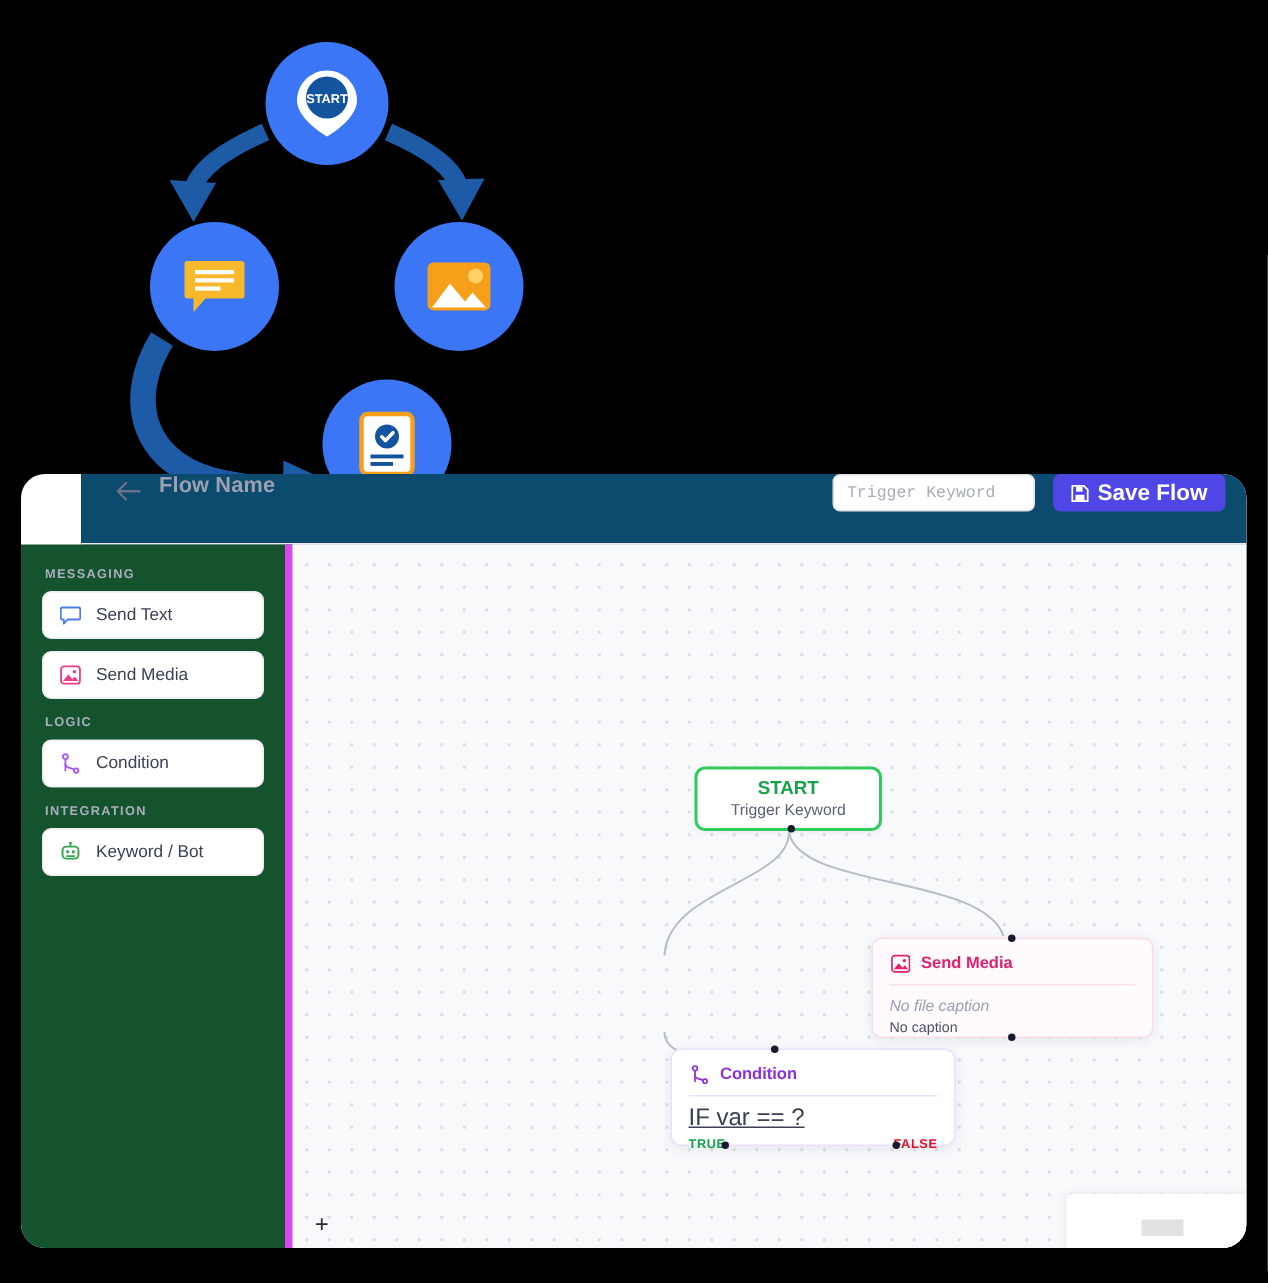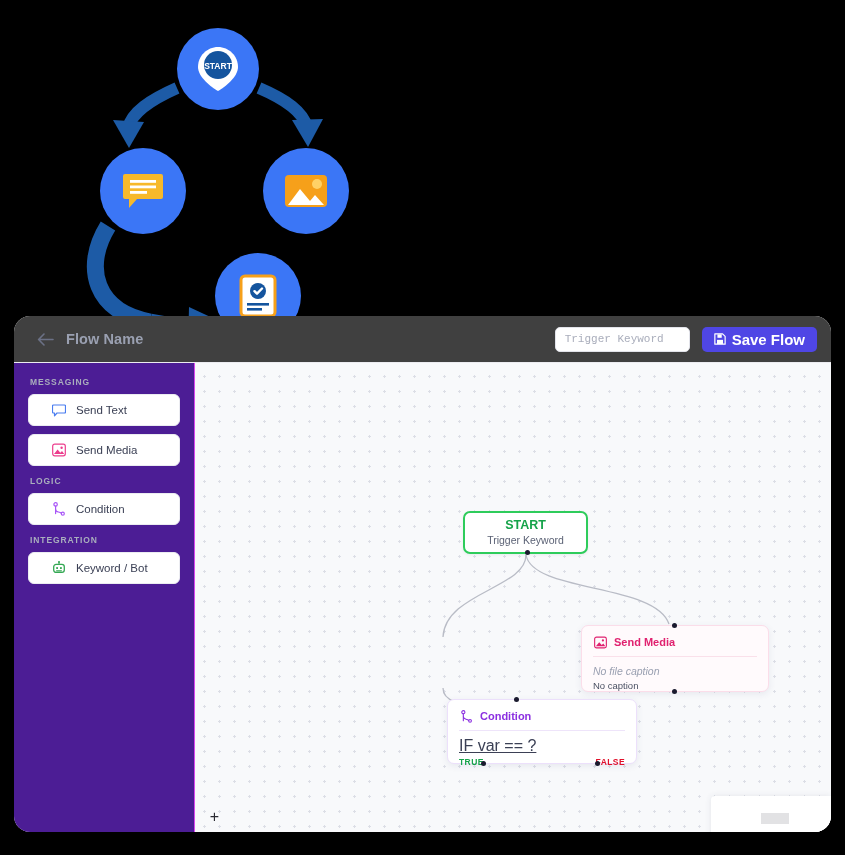--- a/index.html
+++ b/index.html
@@ -9,46 +9,46 @@
   
   #illus{position:absolute;left:0;top:0;width:845px;height:330px;}
   .circ{position:absolute;border-radius:50%;background:#3B76F6;
         display:flex;align-items:center;justify-content:center;}
 
   
   #app{position:absolute;left:14px;top:316px;width:817px;height:516px;
        background:#fff;border-radius:16px;overflow:hidden;}
 
   
-  #hdr{height:47px;background:#404040;border-bottom:1px solid #ececf1;
-       display:flex;align-items:center;padding:0 14px 0 20px;box-sizing:border-box;}
+  #hdr{height:47px;background:#0c4a6e;border-bottom:1px solid #ececf1;
+       display:flex;align-items:flex-start;padding:0 14px 0 20px;box-sizing:border-box;margin-left:40px;}
   #back{width:22px;height:22px;display:flex;align-items:center;justify-content:center;
         cursor:pointer;color:#6b7186;}
   #flowname{margin-left:10px;font-size:14.5px;font-weight:bold;color:#9aa0b1;
             letter-spacing:.1px;}
   #hdr-right{margin-left:auto;display:flex;align-items:center;gap:12px;}
   #trigger{width:135px;height:25px;border:1px solid #e2e3ea;border-radius:5px;
            background:#fff;font-size:11px;color:#333;padding:0 9px;box-sizing:border-box;
            font-family:"Liberation Mono","DejaVu Sans Mono",monospace;outline:none;}
   #trigger::placeholder{color:#a9adbb;}
   #save{height:25px;background:#4f46e5;color:#fff;border:none;border-radius:5px;
         font-size:15px;font-weight:bold;padding:0 12px;display:flex;align-items:center;
         gap:6px;cursor:pointer;font-family:inherit;}
 
   
   #body{display:flex;height:469px;}
 
   
-  #side{width:181px;background:#4c1d95;border-right:1px solid #d946ef;
+  #side{width:181px;background:#14532d;border-right:5px solid #d946ef;
         padding:14px 14px 0 14px;box-sizing:border-box;}
   .sec{font-size:8.5px;font-weight:bold;color:#a9aebd;letter-spacing:.9px;
        margin:10px 0 7px 2px;}
   .sec:first-child{margin-top:0;}
   .pal{height:32px;border:1px solid #ebecf1;border-radius:6px;background:#fff;
-       display:flex;align-items:center;padding:0 22px;margin-bottom:8px;cursor:pointer;
+       display:flex;align-items:center;padding:0 10px;margin-bottom:8px;cursor:pointer;
        box-sizing:border-box;}
   .pal .ic{width:16px;height:16px;margin-right:9px;flex:0 0 16px;
            display:flex;align-items:center;justify-content:center;}
   .pal .lb{font-size:11.5px;color:#3b4055;}
 
   
   #canvas{flex:1;position:relative;background-color:#f8f9fb;
     background-image:radial-gradient(#dcdee6 1px, transparent 1.1px);
     background-size:15px 15px;background-position:2px 6px;overflow:hidden;}
 

